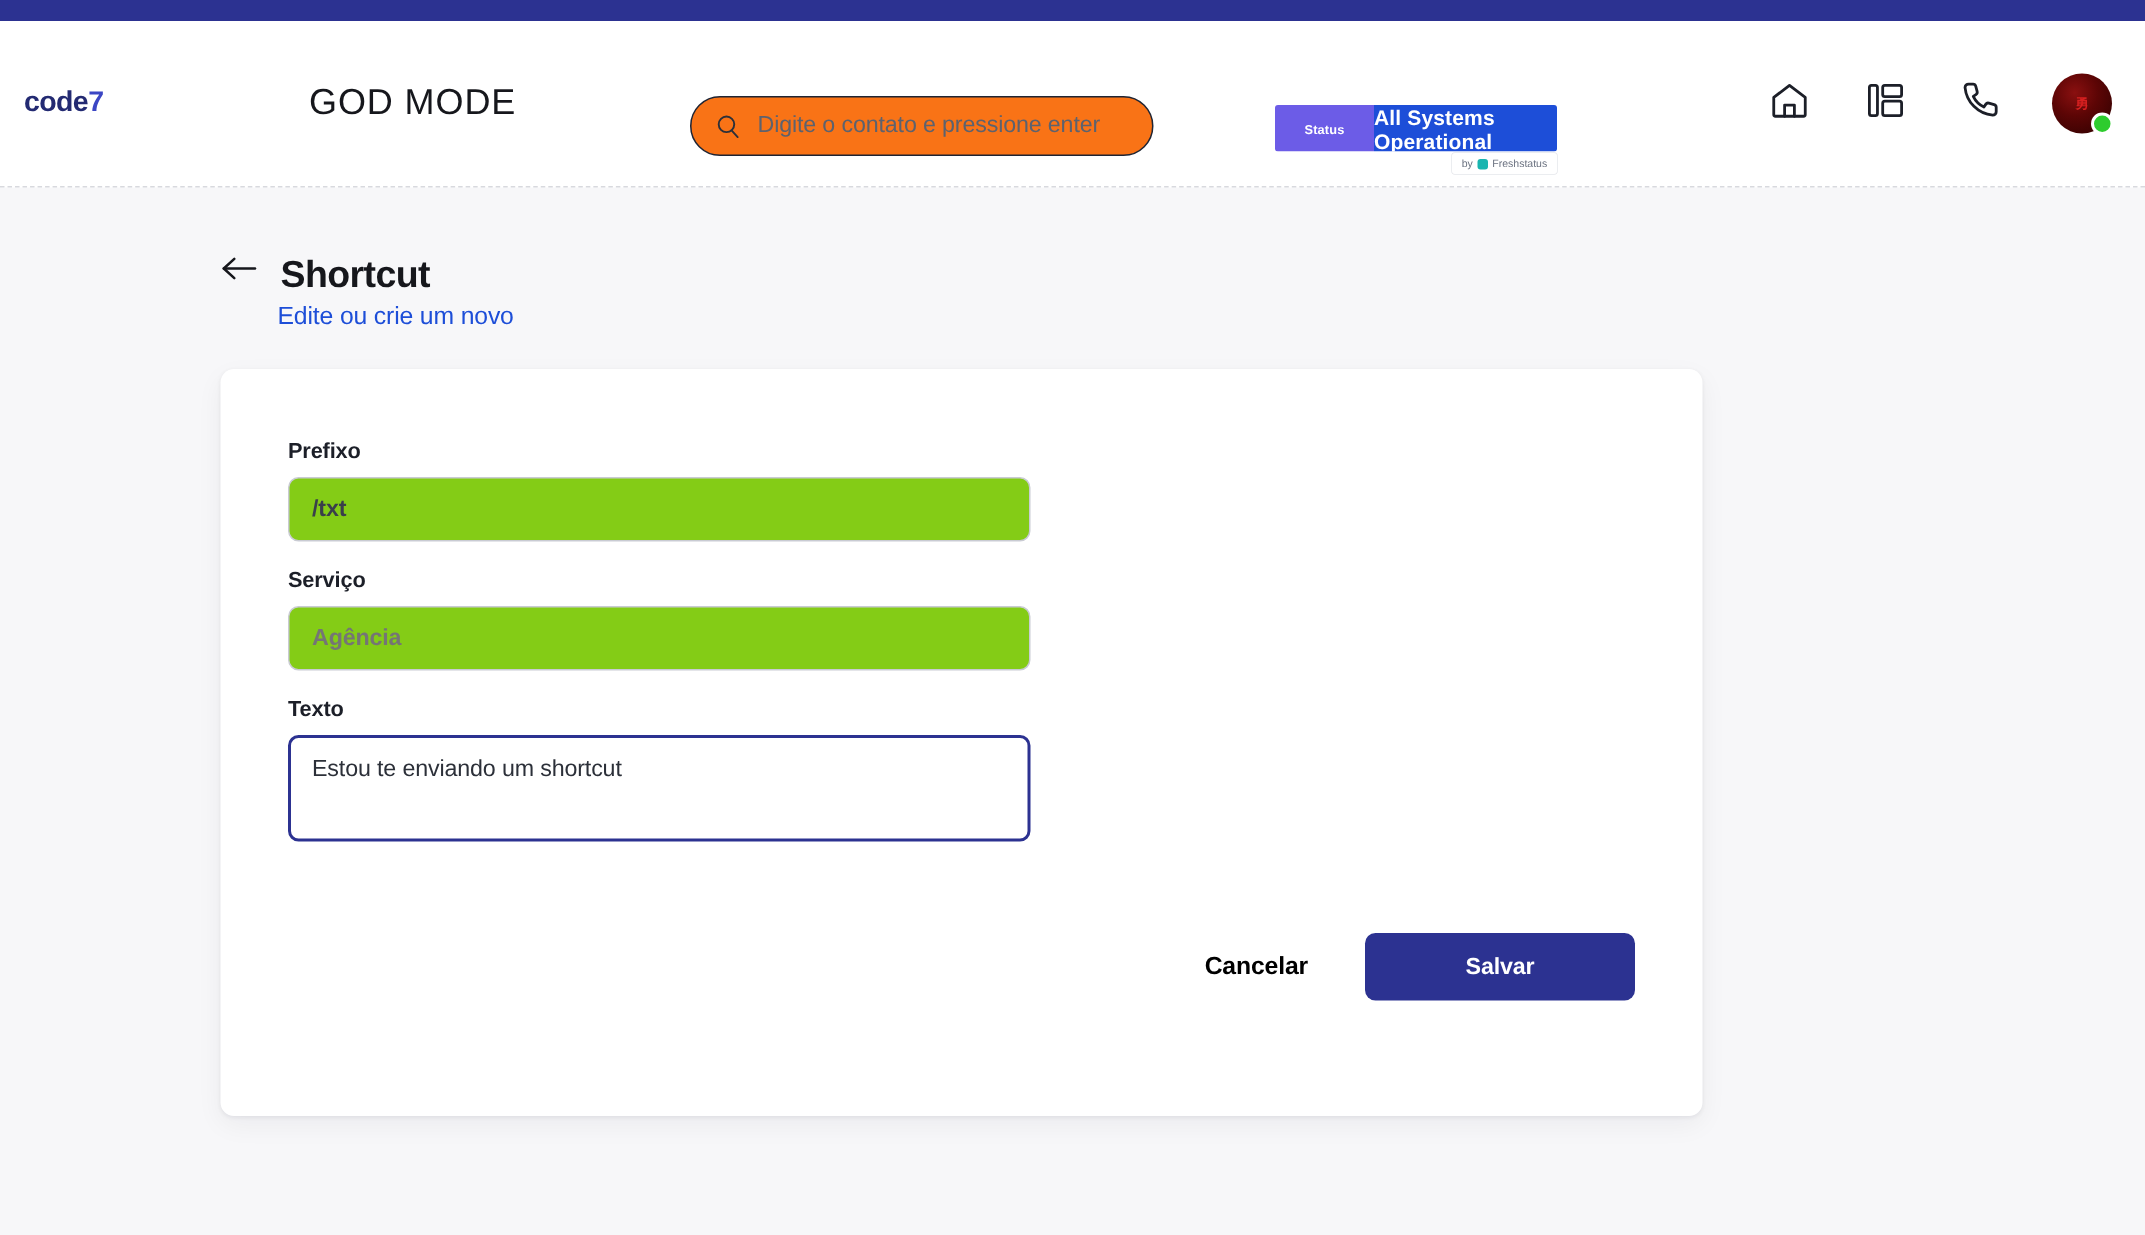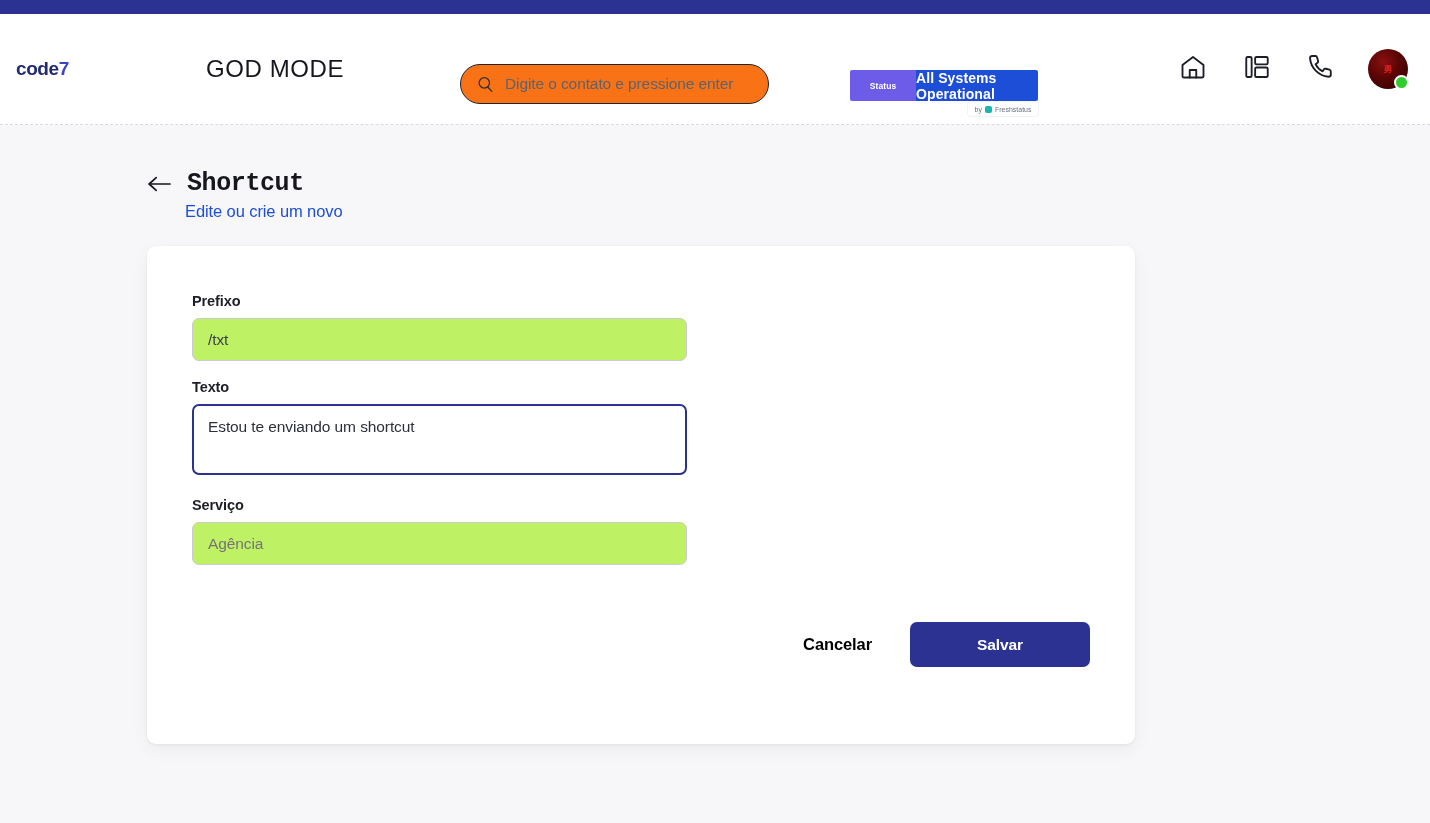--- a/index.html
+++ b/index.html
@@ -172,21 +172,21 @@
     background: #2ecc2e;
     border: 2px solid #ffffff;
   }
 
   
   .page { padding: 0; }
 
   .pagehead {
     padding: 44px 0 0 147px;
   }
-  .pagehead-row { display: flex; align-items: center; gap: 14px; font-family: Liberation Mono, monospace; }
+  .pagehead-row { display: flex; align-items: flex-start; gap: 14px; }
   .backarrow { cursor: pointer; display: flex; align-items: center; }
   .pagetitle {
     font-size: 25px;
     font-weight: 700;
     letter-spacing: -0.4px;
     color: #16171c;
   }
   .pagesub {
     margin-left: 38px;
     margin-top: 4px;
@@ -213,27 +213,28 @@
     font-weight: 700;
     color: #1c1f28;
     margin-bottom: 9px;
     letter-spacing: -0.1px;
   }
   .field-input {
     width: 495px;
     height: 43px;
     border: 1px solid #c9cbd3;
     border-radius: 7px;
-    background: #bef264;
+    background: #84cc16;
     font-family: inherit;
     font-size: 15.5px;
     color: #3a3f4b;
     padding: 0 15px;
     outline: none;
     letter-spacing: -0.1px;
+    font-weight: bold;
   }
   .field-input.muted { color: #5d626e; }
 
   .field-textarea {
     width: 495px;
     height: 71px;
     border: 2px solid #2c3291;
     border-radius: 7px;
     background: #ffffff;
     font-family: inherit;
@@ -369,27 +370,27 @@
   </div>
 
   <div class="card">
 
     <div class="field">
       <div class="field-label">Prefixo</div>
       <input class="field-input" type="text" value="/txt" style="">
     </div>
 
     <div class="field">
+      <div class="field-label">Serviço</div>
+      <input class="field-input muted" type="text" placeholder="Agência" style="">
+    </div>
+
+    <div class="field">
       <div class="field-label">Texto</div>
       <textarea class="field-textarea" style="">Estou te enviando um shortcut</textarea>
-    </div>
-
-    <div class="field">
-      <div class="field-label">Serviço</div>
-      <input class="field-input muted" type="text" placeholder="Agência" style="">
     </div>
 
     <div class="actions">
       <button class="btn-cancel">Cancelar</button>
       <button class="btn-save">Salvar</button>
     </div>
 
   </div>
 </div>
 

